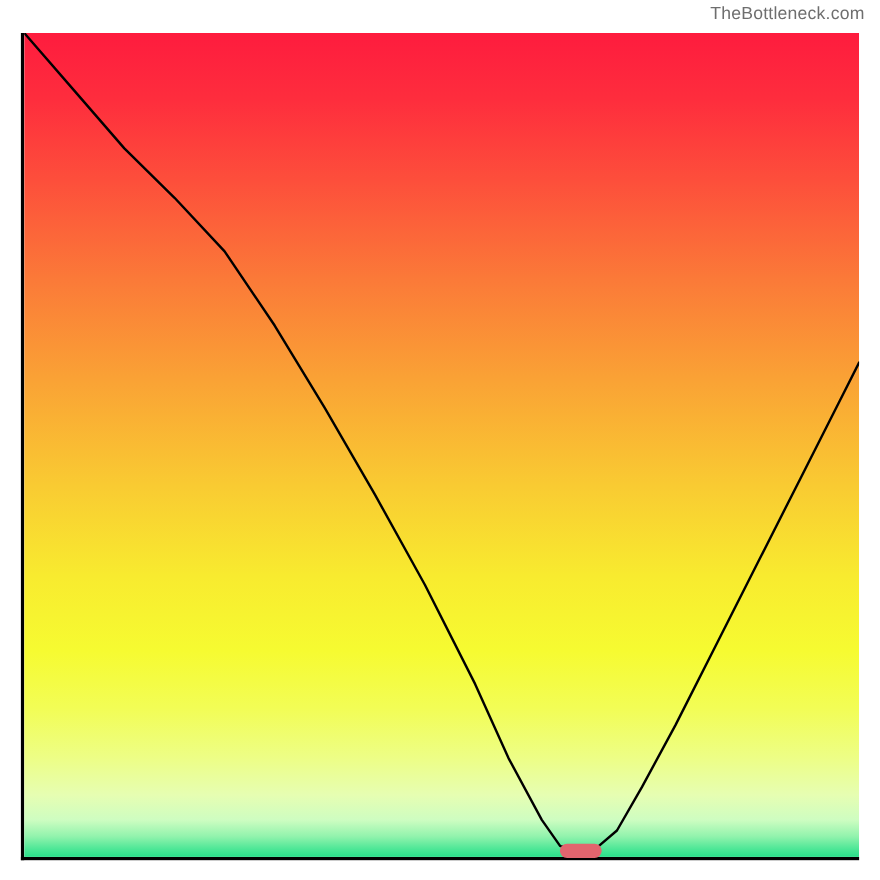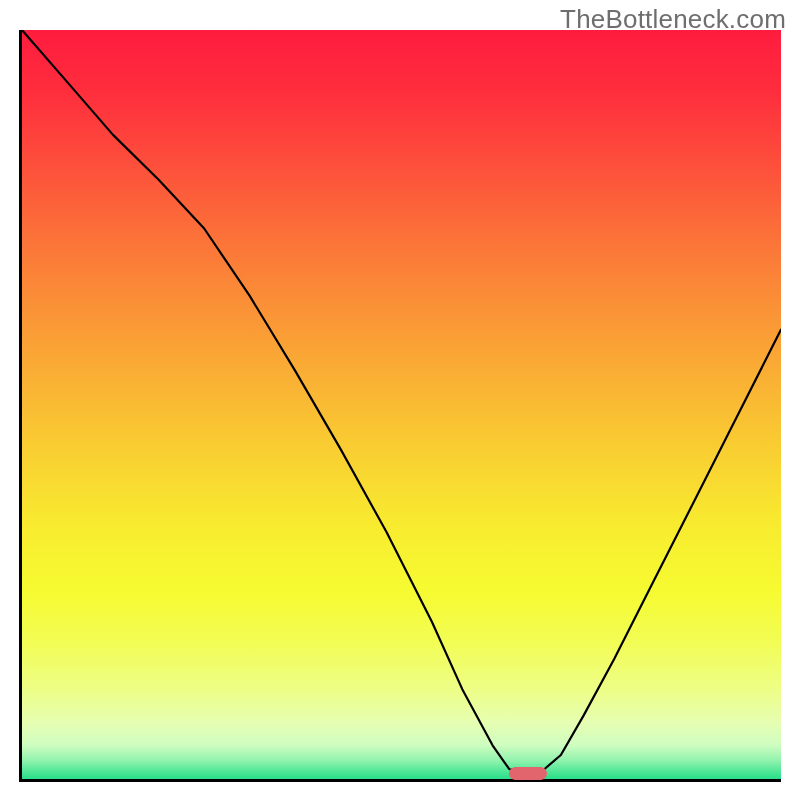--- a/index.html
+++ b/index.html
@@ -14,21 +14,21 @@
   .container {
     position: relative;
     width: 800px;
     height: 800px;
   }
   .watermark {
     position: absolute;
     top: 4px;
     right: 14px;
     color: #6e6e6e;
-    font-size: 26px;
+    font-size: 16px;
     font-weight: 400;
     letter-spacing: 0.2px;
   }
   .plot-wrap {
     position: absolute;
     left: 19px;
     top: 30px;
     width: 762px;
     height: 752px;
     border-left: 3px solid #000;

